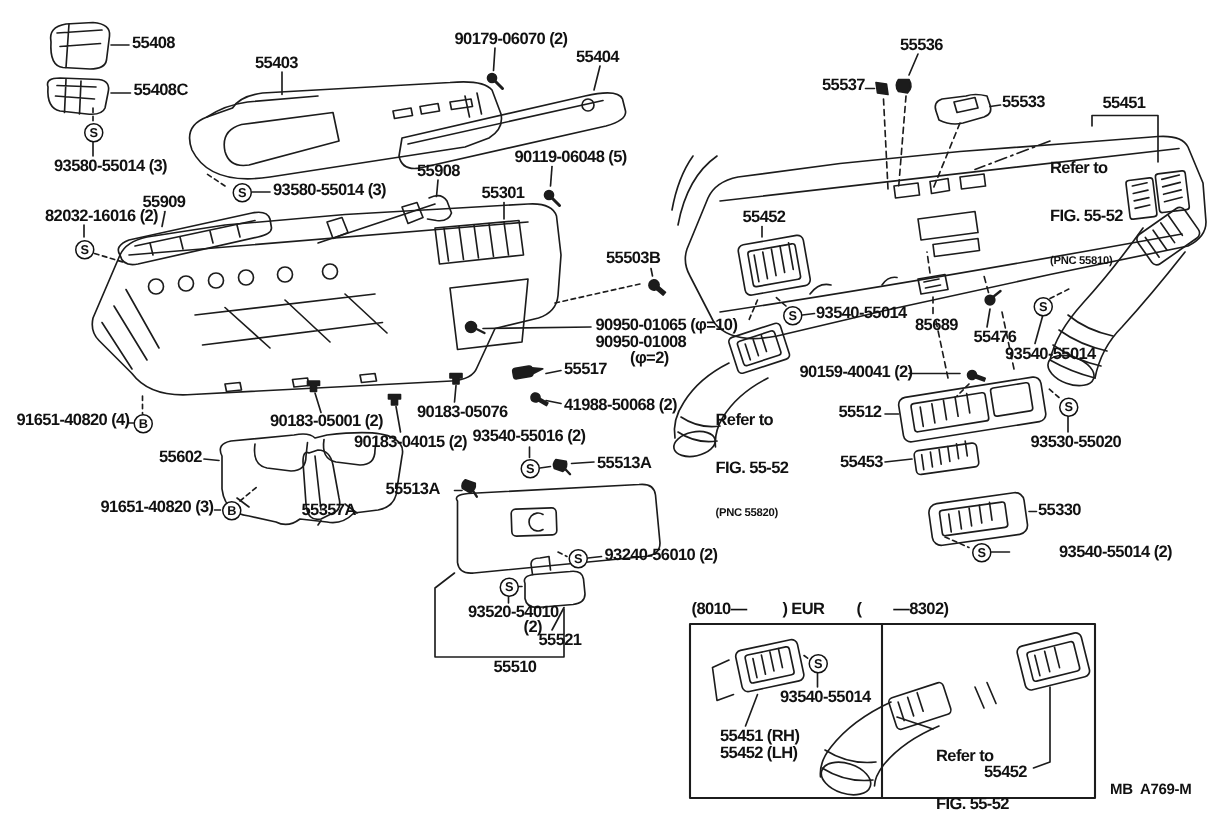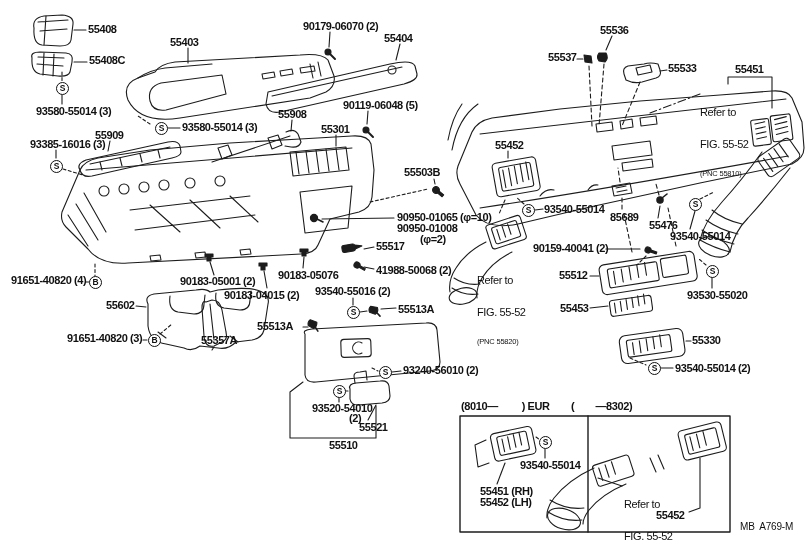--- a/index.html
+++ b/index.html
@@ -5,29 +5,29 @@
   html,body { margin:0; padding:0; background:#e8e8e8; }
   .canvas {
     position:relative; width:808px; height:560px; background:#ffffff;
     font-family:"Liberation Sans", sans-serif; overflow:hidden;
   }
   .art { position:absolute; left:0; top:0; }
   .lbl {
     position:absolute; font-size:11px; font-weight:bold; color:#111;
     letter-spacing:-0.4px; white-space:pre; line-height:11px;
   }
-  .note { position:absolute; font-size:11px; font-weight:normal; color:#111; letter-spacing:-0.4px; line-height:10.5px; white-space:pre; }
+  .note { position:absolute; font-size:11px; font-weight:bold; color:#111; letter-spacing:-0.4px; line-height:10.5px; white-space:pre; }
   .note span { display:block; }
   .note .pnc { font-size:7.5px; letter-spacing:-0.2px; line-height:8px; }
   .circ {
     position:absolute; width:11px; height:11px; border:1.4px solid #111; border-radius:50%;
     font-size:8.5px; font-weight:bold; color:#111; display:flex; align-items:center; justify-content:center;
     line-height:1; background:#fff;
   }
-  .footer { position:absolute; font-size:10px; font-weight:normal; color:#111; letter-spacing:-0.2px; white-space:pre; }
+  .footer { position:absolute; font-size:10px; font-weight:bold; color:#111; letter-spacing:-0.2px; white-space:pre; }
 </style>
 </head>
 <body>
 
 <div class="canvas">
 
   <svg class="art" width="808" height="560" viewBox="0 0 808 560">
     <g stroke="#1c1c1c" stroke-width="1.1" fill="none" stroke-linecap="round" stroke-linejoin="round">
 
       <g>
@@ -367,21 +367,21 @@
   <span class="lbl" style="left:88px;top:24px">55408</span>
   <span class="lbl" style="left:89px;top:55px">55408C</span>
   <span class="lbl" style="left:36px;top:106px">93580-55014 (3)</span>
   <span class="lbl" style="left:170px;top:37px">55403</span>
   <span class="lbl" style="left:303px;top:21px">90179-06070 (2)</span>
   <span class="lbl" style="left:384px;top:33px">55404</span>
   <span class="lbl" style="left:182px;top:122px">93580-55014 (3)</span>
   <span class="lbl" style="left:278px;top:109px">55908</span>
   <span class="lbl" style="left:343px;top:100px">90119-06048 (5)</span>
   <span class="lbl" style="left:321px;top:124px">55301</span>
-  <span class="lbl" style="left:30px;top:139px">93385-16016 (3)</span>
+  <span class="lbl" style="left:30px;top:139px">82032-16016 (2)</span>
   <span class="lbl" style="left:95px;top:130px">55909</span>
 
   <span class="lbl" style="left:600px;top:25px">55536</span>
   <span class="lbl" style="left:548px;top:52px">55537</span>
   <span class="lbl" style="left:668px;top:63px">55533</span>
   <span class="lbl" style="left:735px;top:64px">55451</span>
 
   <div class="note" style="left:700px;top:86px">
     <span>Refer to</span>
     <span>FIG. 55-52</span>
@@ -404,26 +404,26 @@
   <div class="note" style="left:477px;top:254px">
     <span>Refer to</span>
     <span>FIG. 55-52</span>
     <span class="pnc">(PNC 55820)</span>
   </div>
 
   <span class="lbl" style="left:559px;top:270px">55512</span>
   <span class="lbl" style="left:687px;top:290px">93530-55020</span>
   <span class="lbl" style="left:560px;top:303px">55453</span>
   <span class="lbl" style="left:692px;top:335px">55330</span>
-  <span class="lbl" style="left:675px;top:363px">93540-55014 (2)</span>
+  <span class="lbl" style="left:706px;top:363px">93540-55014 (2)</span>
 
   <span class="lbl" style="left:11px;top:275px">91651-40820 (4)</span>
   <span class="lbl" style="left:180px;top:276px">90183-05001 (2)</span>
   <span class="lbl" style="left:278px;top:270px">90183-05076</span>
-  <span class="lbl" style="left:224px;top:290px">90183-04015 (2)</span>
+  <span class="lbl" style="left:236px;top:290px">90183-04015 (2)</span>
   <span class="lbl" style="left:106px;top:300px">55602</span>
   <span class="lbl" style="left:67px;top:333px">91651-40820 (3)</span>
   <span class="lbl" style="left:201px;top:335px">55357A</span>
   <span class="lbl" style="left:315px;top:286px">93540-55016 (2)</span>
   <span class="lbl" style="left:257px;top:321px">55513A</span>
   <span class="lbl" style="left:398px;top:304px">55513A</span>
   <span class="lbl" style="left:403px;top:365px">93240-56010 (2)</span>
   <span class="lbl" style="left:312px;top:403px">93520-54010</span>
   <span class="lbl" style="left:349px;top:413px">(2)</span>
   <span class="lbl" style="left:359px;top:422px">55521</span>

